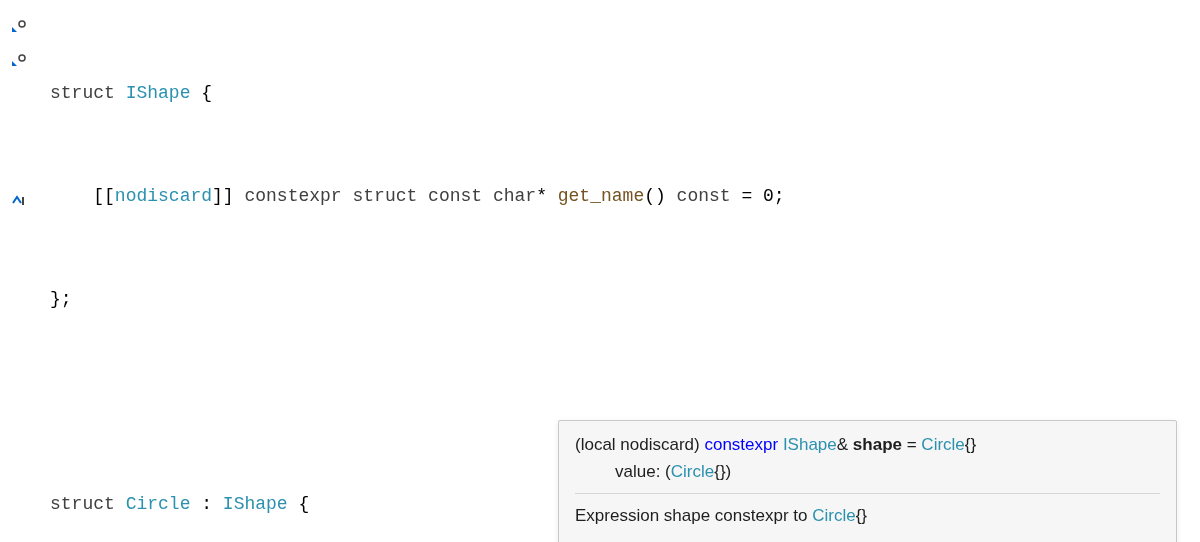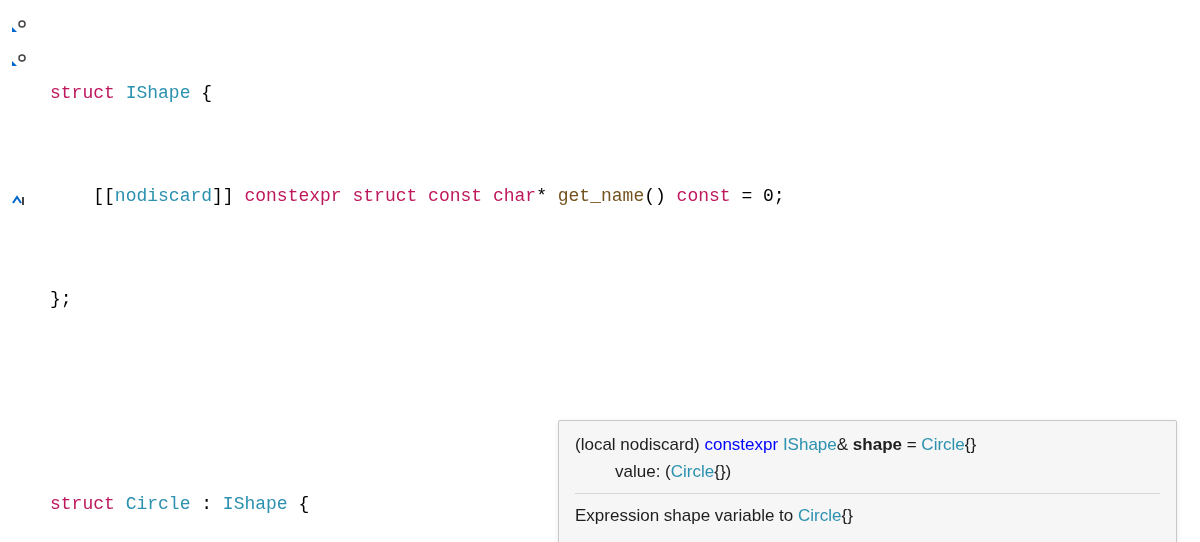--- a/index.html
+++ b/index.html
@@ -31,21 +31,21 @@
     padding-left: 10px;
     position: relative;
   }
   .code {
     padding-top: 8px;
     white-space: pre;
   }
   .line {
     height: 34.2px;
   }
-  .kw { color: #be185d; }        
+  .kw { color: #404040; }        
   .type { color: #2b91af; }      
   .func { color: #74531f; margin-top: 48px; }
 
   .tooltip {
     position: absolute;
     left: 558px;
     top: 420px;
     width: 585px;
     background: #f6f6f6;
     border: 1px solid #c8c8c8;
@@ -138,15 +138,15 @@
 
 <div class="tooltip">
   <div>
     <span>(local nodiscard) </span><span class="tt-kw">constexpr</span><span> </span><span class="tt-type">IShape</span><span>&amp; </span><span class="tt-bold">shape</span><span> = </span><span class="tt-type">Circle</span><span>{}</span>
   </div>
   <div class="tt-indent">
     <span>value: (</span><span class="tt-type">Circle</span><span>{})</span>
   </div>
   <hr>
   <div>
-    <span>Expression shape variable to </span><span class="tt-type">Circle</span><span>{}</span>
+    <span>Expression shape constexpr to </span><span class="tt-type">Circle</span><span>{}</span>
   </div>
 </div>
 
 </body></html>

